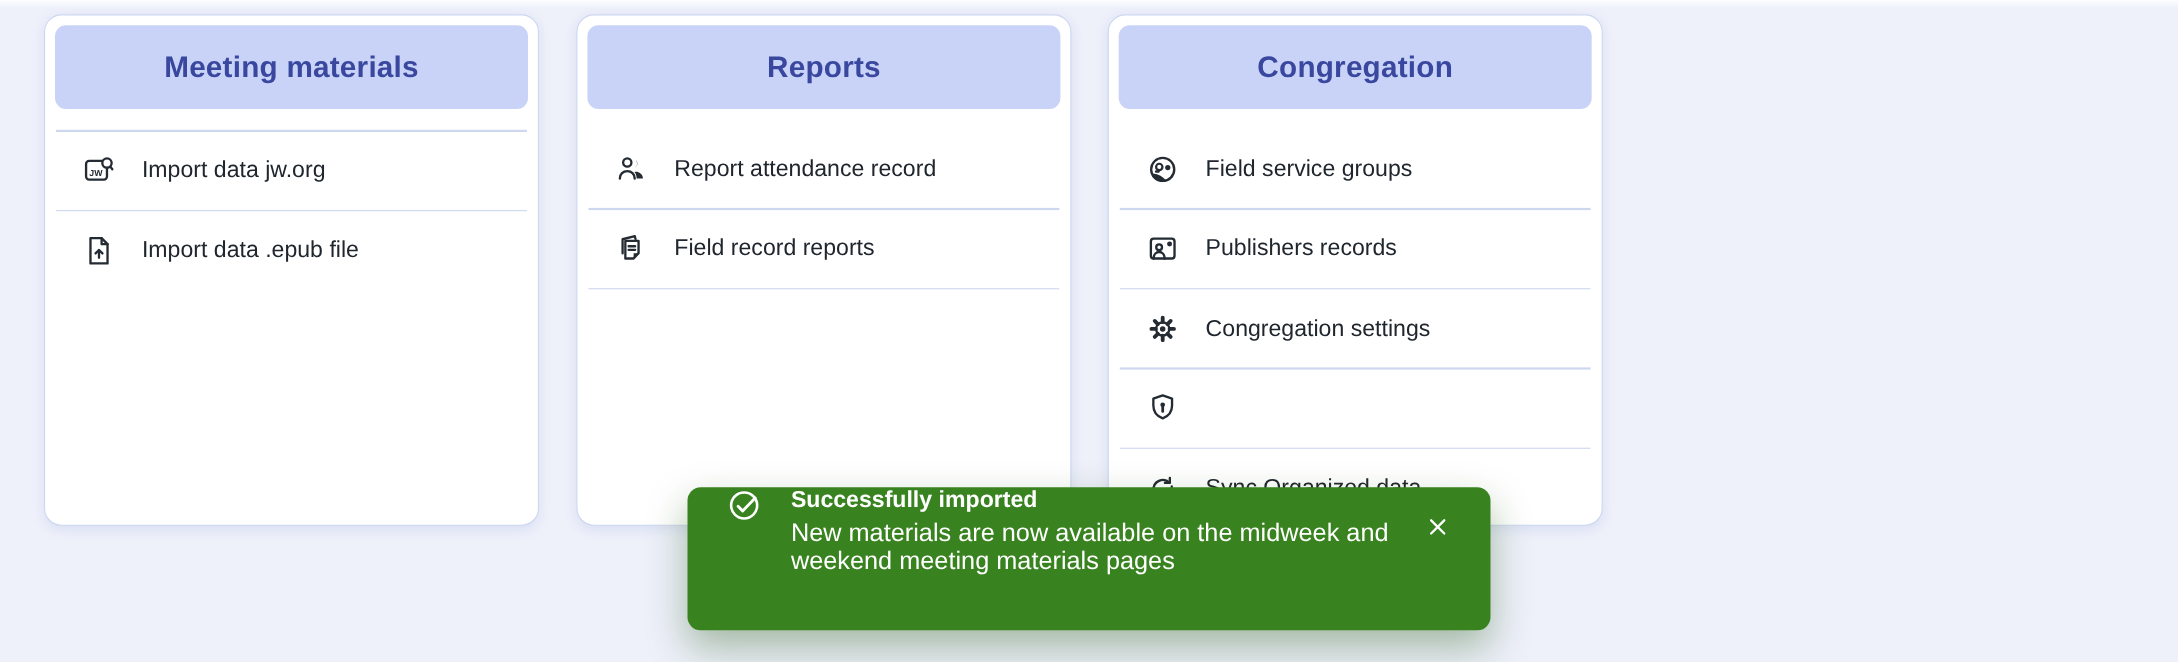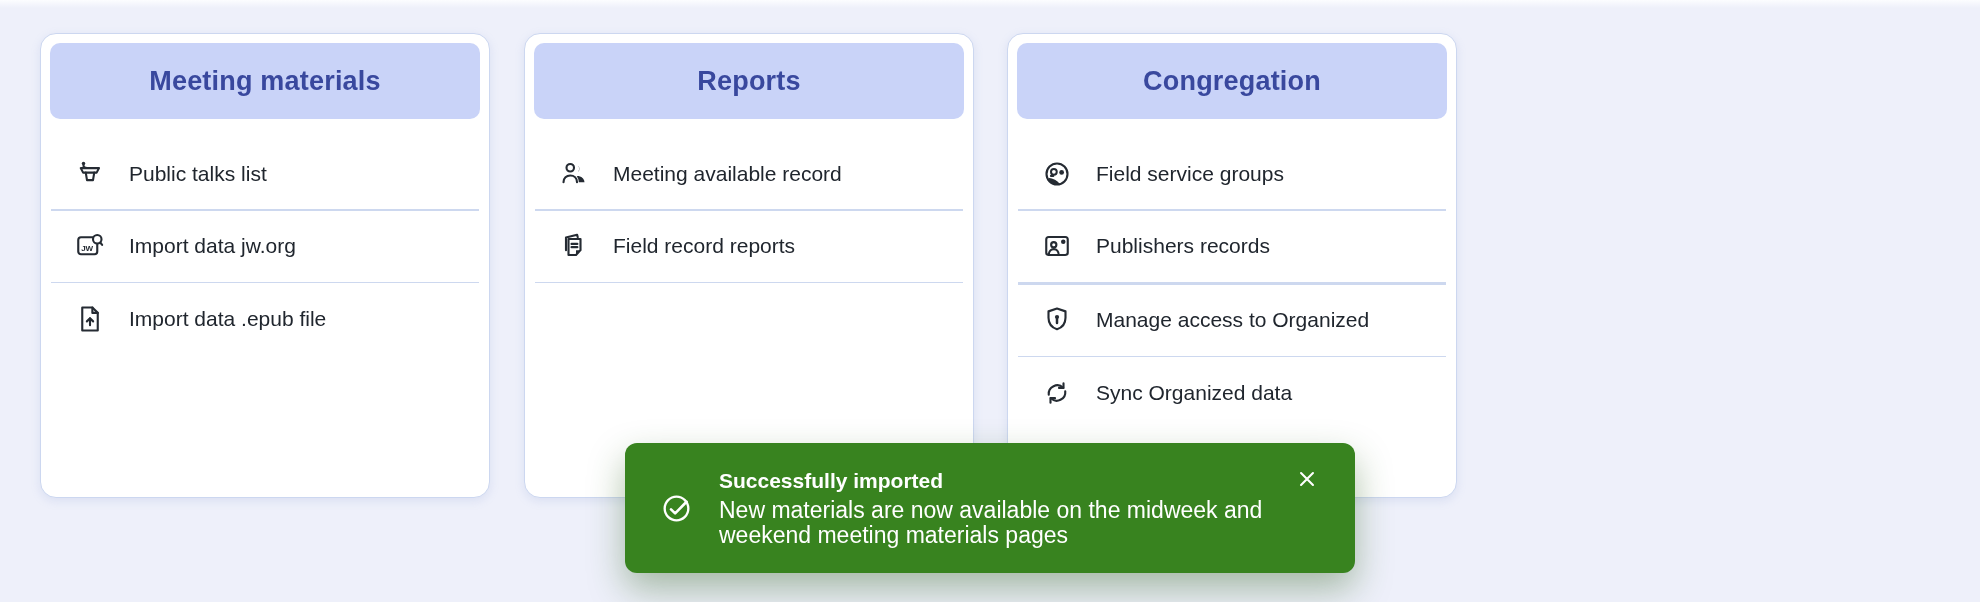--- a/index.html
+++ b/index.html
@@ -3,40 +3,40 @@
 <meta charset="utf-8">
 <style>
   html,body{margin:0;padding:0;}
   .stage{
     position:relative;width:1980px;height:602px;overflow:hidden;
     background:#eef0fa;font-family:"Liberation Sans",sans-serif;
   }
   .top-glow{position:absolute;top:0;left:0;right:0;height:8px;
     background:linear-gradient(#fcfdff,rgba(252,253,255,0));}
   .card{
-    position:absolute;top:33px;width:450px;height:465px;box-sizing:border-box;
+    position:absolute;top:13px;width:450px;height:465px;box-sizing:border-box;
     background:#ffffff;border:1.5px solid #ccd7f0;border-radius:16px;
     box-shadow:0 3px 10px rgba(130,150,210,.18);overflow:hidden;
   }
   .card-header{
     margin:9px;height:76px;border-radius:10px;background:#c9d3f8;
     display:flex;align-items:center;justify-content:center;
   }
   .card-title{font-size:27px;font-weight:bold;color:#39489e;letter-spacing:.2px;}
   .list{padding-top:10px;}
   .row{height:71px;display:flex;align-items:center;padding:0 12px 0 34px;cursor:pointer;}
   .icon-box{width:30px;height:30px;margin-right:24px;flex:none;display:flex;align-items:center;}
   .icon-box svg{width:30px;height:30px;stroke:#252b33;fill:none;stroke-width:1.7;
     stroke-linecap:round;stroke-linejoin:round;}
   .label{font-size:21px;color:#20262e;}
   .divider{height:1.5px;background:#cdd8ef;margin:0 10px;}
   .toast{
     position:absolute;left:625px;top:443px;width:730px;height:130px;box-sizing:border-box;
     background:#38831f;border-radius:12px;color:#ffffff;
-    display:flex;align-items:center;padding-left:35px;
+    display:flex;padding-left:35px;
     box-shadow:0 16px 36px rgba(45,95,25,.38);
   }
   .toast-icon-box{width:33px;height:33px;margin-right:26px;flex:none;}
   .toast-icon-box svg{width:33px;height:33px;stroke:#ffffff;fill:none;
     stroke-linecap:round;stroke-linejoin:round;}
   .toast-title{font-size:21px;font-weight:bold;margin:0 0 5px;}
   .toast-msg{font-size:23px;line-height:25px;max-width:555px;}
   .toast-close{
     position:absolute;top:25px;right:37px;width:22px;height:22px;
     background:none;border:none;padding:0;cursor:pointer;
@@ -47,31 +47,20 @@
 <body>
 
 <div class="stage">
   <div class="top-glow"></div>
 
   <div class="card" style="left:40px">
     <div class="card-header">
       <span class="card-title">Meeting materials</span>
     </div>
     <div class="list">
-      <div class="row">
-        <span class="icon-box">
-          <svg viewBox="0 0 24 24">
-            <circle cx="6.8" cy="3.6" r="1.4" fill="#252b33" stroke="none"></circle>
-            <path d="M6.8 5.1c0 1.3.9 2 2.1 2"></path>
-            <path d="M4.6 7.3h14.6l-1.9 3.6H6.5L4.6 7.3z"></path>
-            <path d="M8.6 10.9l1 6h4.8l1-6"></path>
-          </svg>
-        </span>
-        <span class="label">Public talks list</span>
-      </div>
       <div class="divider"></div>
       <div class="row">
         <span class="icon-box">
           <svg viewBox="0 0 24 24">
             <rect x="2.6" y="5" width="15.2" height="13.6" rx="2.2"></rect>
             <text x="4.9" y="15.9" font-size="6.4" font-weight="bold" fill="#252b33" stroke="none" font-family="Liberation Sans, sans-serif">JW</text>
             <circle cx="17.8" cy="6.6" r="3.4" fill="#ffffff"></circle>
             <path d="M20.2 9.2l1.5 1.9"></path>
           </svg>
         </span>
@@ -99,21 +88,21 @@
     <div class="list">
       <div class="row">
         <span class="icon-box">
           <svg viewBox="0 0 24 24">
             <circle cx="9" cy="7" r="3"></circle>
             <path d="M3.6 18.6c0-3.3 2.4-5.4 5.4-5.4s5.4 2.1 5.4 5.4"></path>
             <path fill="#252b33" stroke="none" d="M14.6 4.9a3.2 3.2 0 0 1 0 5.8c1-.7 1.6-1.7 1.6-2.9s-.6-2.2-1.6-2.9z"></path>
             <path fill="#252b33" stroke="none" d="M16.2 13.7c2.5.6 4.2 2.5 4.2 4.9h-4.6c0-1.9-.5-3.5-1.6-4.7.6-.2 1.3-.3 2-.2z"></path>
           </svg>
         </span>
-        <span class="label">Meeting available record</span>
+        <span class="label">Report attendance record</span>
       </div>
       <div class="divider"></div>
       <div class="row">
         <span class="icon-box">
           <svg viewBox="0 0 24 24">
             <path d="M5.6 15.4V5.2L14.5 3l.5 2"></path>
             <path d="M7.6 6.4h9.6v8.9l-3.6 3.9H7.6z"></path>
             <path fill="#252b33" stroke="none" d="M17.2 15.3l-3.6 3.9v-3.9z"></path>
             <path d="M10 10.3h4.7M10 12.9h4.7"></path>
           </svg>
@@ -147,30 +136,41 @@
           <svg viewBox="0 0 24 24">
             <rect x="3.4" y="4.8" width="17.2" height="14.4" rx="2"></rect>
             <circle cx="9.4" cy="11" r="2.1"></circle>
             <path d="M5.4 19.2c0-3 1.8-4.7 4-4.7s4 1.7 4 4.7"></path>
             <circle cx="17" cy="8.6" r="1.8" fill="#252b33" stroke="none"></circle>
           </svg>
         </span>
         <span class="label">Publishers records</span>
       </div>
       <div class="divider"></div>
+      <div class="row">
+        <span class="icon-box">
+          <svg viewBox="0 0 24 24">
+            <circle cx="12" cy="12" r="4.8"></circle>
+            <circle cx="12" cy="12" r="2" fill="#252b33" stroke="none"></circle>
+            <g stroke-width="2.8">
+              <path d="M17 12h3.2M15.54 15.54l2.26 2.26M12 17v3.2M8.46 15.54L6.2 17.8M7 12H3.8M8.46 8.46L6.2 6.2M12 7V3.8M15.54 8.46l2.26-2.26"></path>
+            </g>
+          </svg>
+        </span>
+        <span class="label">Congregation settings</span>
+      </div>
       <div class="divider"></div>
       <div class="row">
         <span class="icon-box">
           <svg viewBox="0 0 24 24">
             <path d="M12 2.8l6.8 2.3v5c0 4.6-2.9 7.9-6.8 9.3-3.9-1.4-6.8-4.7-6.8-9.3v-5L12 2.8z"></path>
             <circle cx="12" cy="9.6" r="1.7" fill="#252b33" stroke="none"></circle>
             <path d="M12 11.2v3.2" stroke-width="2"></path>
           </svg>
         </span>
-        <span class="label">Manage access to Organized</span>
       </div>
       <div class="divider"></div>
       <div class="row">
         <span class="icon-box">
           <svg viewBox="0 0 24 24">
             <path d="M5.4 13.4a6.8 6.8 0 0 1 11.6-5.5"></path>
             <path d="M17.2 4.3v3.6h-3.6"></path>
             <path d="M18.6 10.6a6.8 6.8 0 0 1-11.6 5.5"></path>
             <path d="M6.8 19.7v-3.6h3.6"></path>
           </svg>

